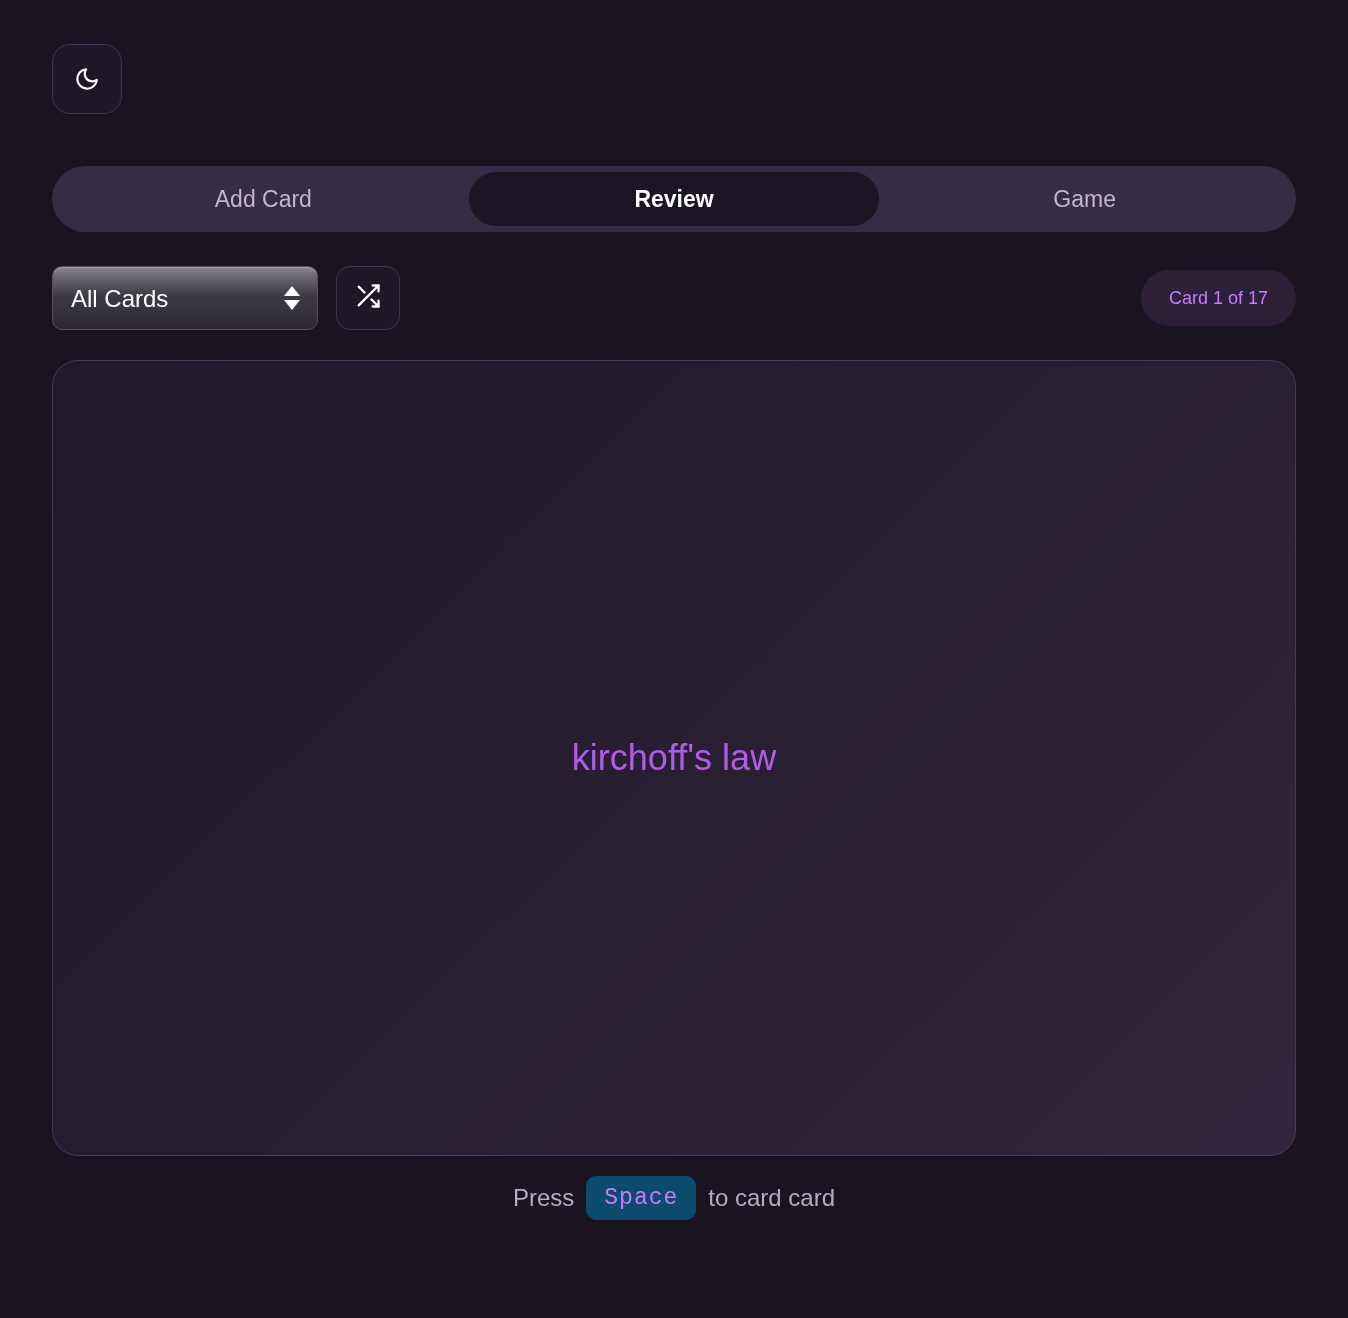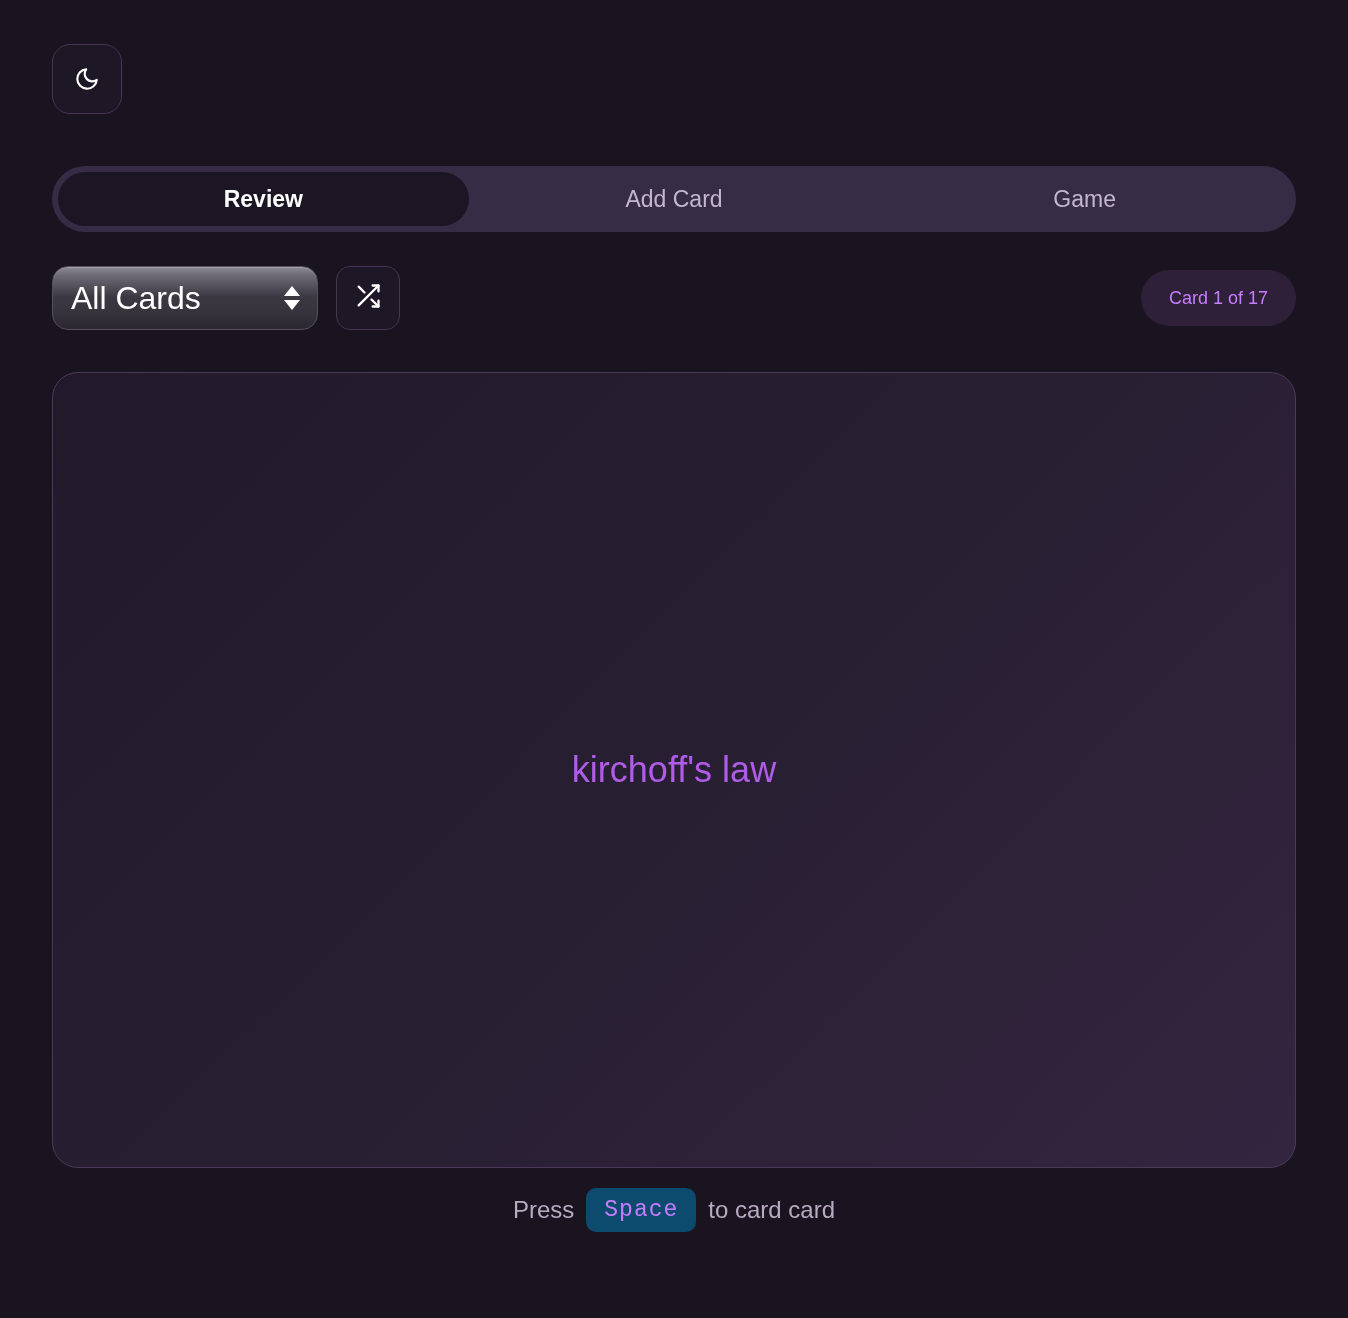--- a/index.html
+++ b/index.html
@@ -90,27 +90,27 @@
 
   .select-wrap {
     position: relative;
     width: 266px;
     height: 64px;
   }
 
   .deck-select {
     width: 266px;
     height: 64px;
-    border-radius: 16px;
+    border-radius: 10px;
     border: 1px solid #55505c;
     background: linear-gradient(to bottom,
         #8d8a93 0%, #6e6a75 14%, #3c3842 48%,
         #38343e 70%, #2a2730 100%);
     color: #ffffff;
-    font-size: 32px;
+    font-size: 24px;
     font-family: "Liberation Sans", sans-serif;
     padding: 0 50px 0 18px;
     appearance: none;
     -webkit-appearance: none;
     cursor: pointer;
     box-shadow: inset 0 1px 0 rgba(255,255,255,0.22);
   }
 
   .stepper {
     position: absolute;
@@ -152,21 +152,21 @@
     background: #2e2038;
     color: #c77dff;
     font-size: 18px;
     display: flex;
     align-items: center;
     justify-content: center;
   }
 
   
   .flashcard {
-    margin-top: 42px;
+    margin-top: 30px;
     height: 796px;
     border-radius: 26px;
     border: 1px solid #4a3a57;
     background: linear-gradient(135deg, #221a2b 0%, #271e31 45%, #33253f 100%);
     display: flex;
     align-items: center;
     justify-content: center;
     cursor: pointer;
     position: relative;
   }
@@ -208,22 +208,22 @@
     <div class="theme-toggle">
       <span>
         <svg width="26" height="26" viewBox="0 0 24 24" fill="none" stroke="#ffffff" stroke-width="2" stroke-linecap="round" stroke-linejoin="round">
           <path d="M21 12.79A9 9 0 1 1 11.21 3 7 7 0 0 0 21 12.79z"></path>
         </svg>
       </span>
     </div>
   </div>
 
   <div class="tab-bar">
+    <button class="tab">Add Card</button>
     <button class="tab active">Review</button>
-    <button class="tab">Add Card</button>
     <button class="tab">Game</button>
   </div>
 
   <div class="controls">
 
     <div class="select-wrap">
       <select class="deck-select">
         <option>All Cards</option>
       </select>
       <span class="stepper">

